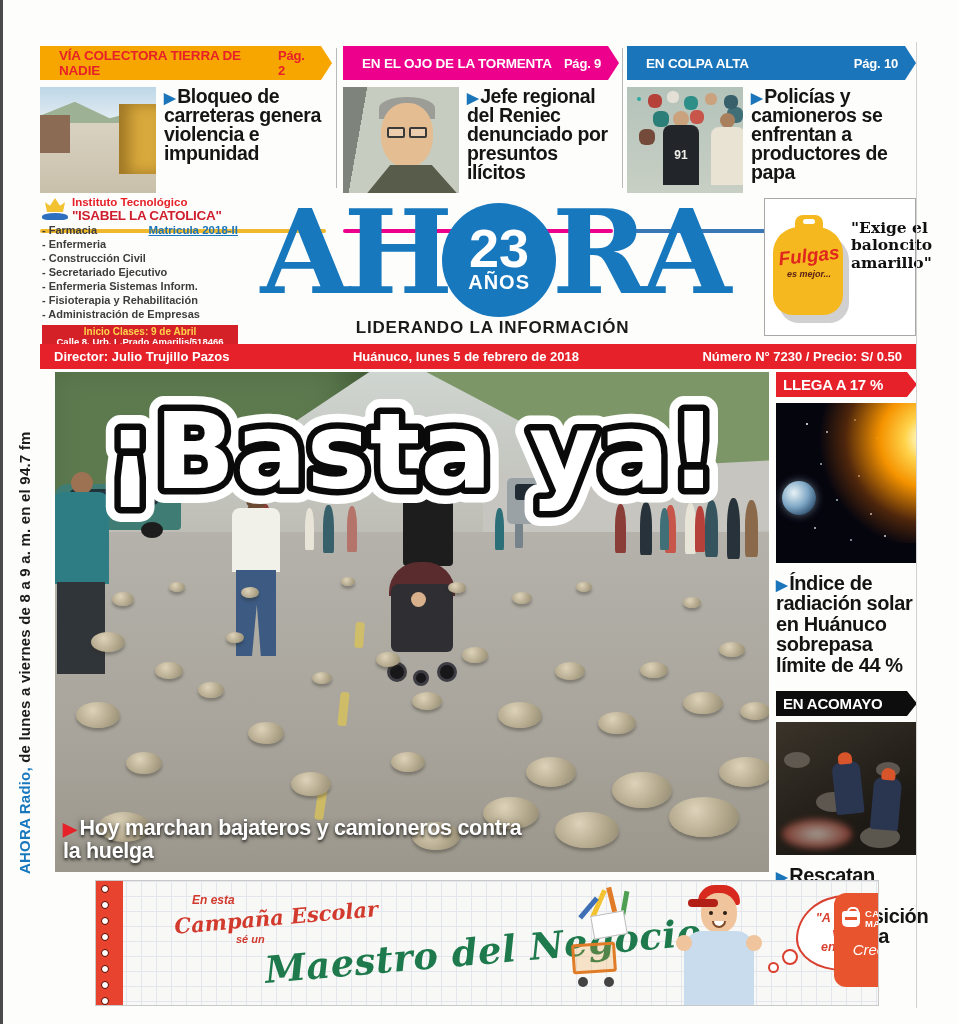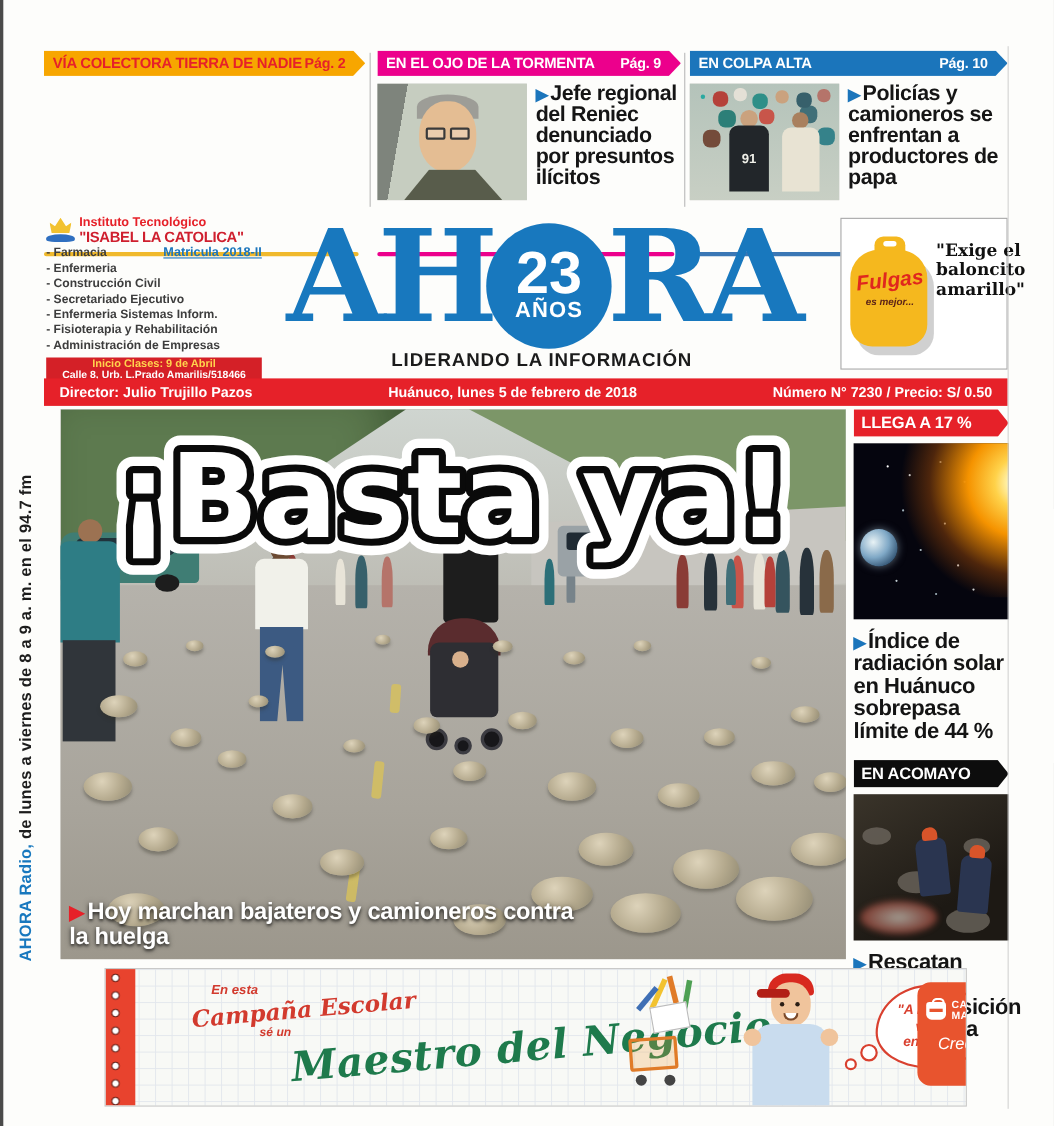--- a/index.html
+++ b/index.html
@@ -7,28 +7,28 @@
   #page { position:relative; width:958px; height:1024px; background:#fdfdfb; overflow:hidden; margin:0 auto; }
   #page::before { content:""; position:absolute; left:0; top:0; width:3px; height:100%; background:#4a4a4a; }
   #page::after { content:""; position:absolute; left:916px; top:42px; width:1px; height:966px; background:#d2d2d2; }
 
   
   .tbox { position:absolute; top:46px; height:146px; }
   #tb1 { left:40px; width:292px; }
   #tb2 { left:343px; width:276px; }
   #tb3 { left:627px; width:289px; }
   .vsep { position:absolute; top:48px; width:1px; height:140px; background:#b8b8b8; }
-  .kicker { height:23px; display:flex; align-items:center; padding:0 18px 0 8px; font-weight:bold; font-size:13.5px; color:#fff; letter-spacing:-0.2px;
+  .kicker { height:34px; display:flex; align-items:center; padding:0 18px 0 19px; font-weight:bold; font-size:13.5px; color:#fff; letter-spacing:-0.2px;
             clip-path:polygon(0 0, calc(100% - 11px) 0, 100% 50%, calc(100% - 11px) 100%, 0 100%); }
   .k1 { background:#f7a600; color:#e62129; }
   .k2 { background:#ec008c; }
   .k3 { background:#1b75bb; }
   .kicker .pg { margin-left:auto; font-size:13px; }
   .tbody { display:flex; gap:8px; margin-top:7px; }
-  .tphoto { width:136px; height:106px; flex:none; position:relative; overflow:hidden; background:#c5c9c2;text-align:right; }
+  .tphoto { width:116px; height:106px; flex:none; position:relative; overflow:hidden; background:#c5c9c2;text-align:right; }
   .thead { font-weight:bold; font-size:19.5px; line-height:0.97; color:#151515; letter-spacing:-0.4px; }
   .arr-blue { color:#1b75bb; font-size:15px; margin-right:2px; }
   .tline { position:absolute; left:0; bottom:-42px; width:98%; height:4px; border-radius:2px; }
   .l1 { background:#f0b92c; } .l2 { background:#ec008c; } .l3 { background:#3a77b5; }
 
   
   .p1sky{position:absolute;left:0;top:0;width:100%;height:34%;background:linear-gradient(#bdd7e8,#e6eef2);}
   .p1mtn{position:absolute;left:0;top:14%;width:100%;height:22%;background:#9db294;clip-path:polygon(0 60%,30% 0,60% 70%,100% 20%,100% 100%,0 100%);}
   .p1road{position:absolute;left:0;top:34%;width:100%;height:66%;background:linear-gradient(#d9d2c1,#c9c0ab);}
   .p1bL{position:absolute;left:0;top:26%;width:26%;height:36%;background:#8c6b54;}
@@ -185,20 +185,30 @@
 
 <div id="page">
 
   <div class="vsep" style="left:336px;"></div>
   <div class="vsep" style="left:622px;"></div>
 
   <div class="tbox" id="tb1">
     <div class="kicker k1">
       <span>VÍA COLECTORA TIERRA DE NADIE</span>
       <span class="pg">Pág. 2</span>
+    </div>
+    <div class="tbody">
+      <div class="tphoto">
+        <div class="p1sky"></div>
+          <div class="p1mtn"></div>
+          <div class="p1road"></div>
+        <div class="p1bL"></div>
+          <div class="p1bR"></div>
+      </div>
+      <div class="thead"><span class="arr-blue">▶</span><span>Bloqueo de carreteras genera violencia e impunidad</span></div>
     </div>
     <div class="tline l1" style="bottom:-41px;"></div>
   </div>
 
   <div class="tbox" id="tb2">
     <div class="kicker k2">
       <span>EN EL OJO DE LA TORMENTA</span>
       <span class="pg">Pág. 9</span>
     </div>
     <div class="tbody">

